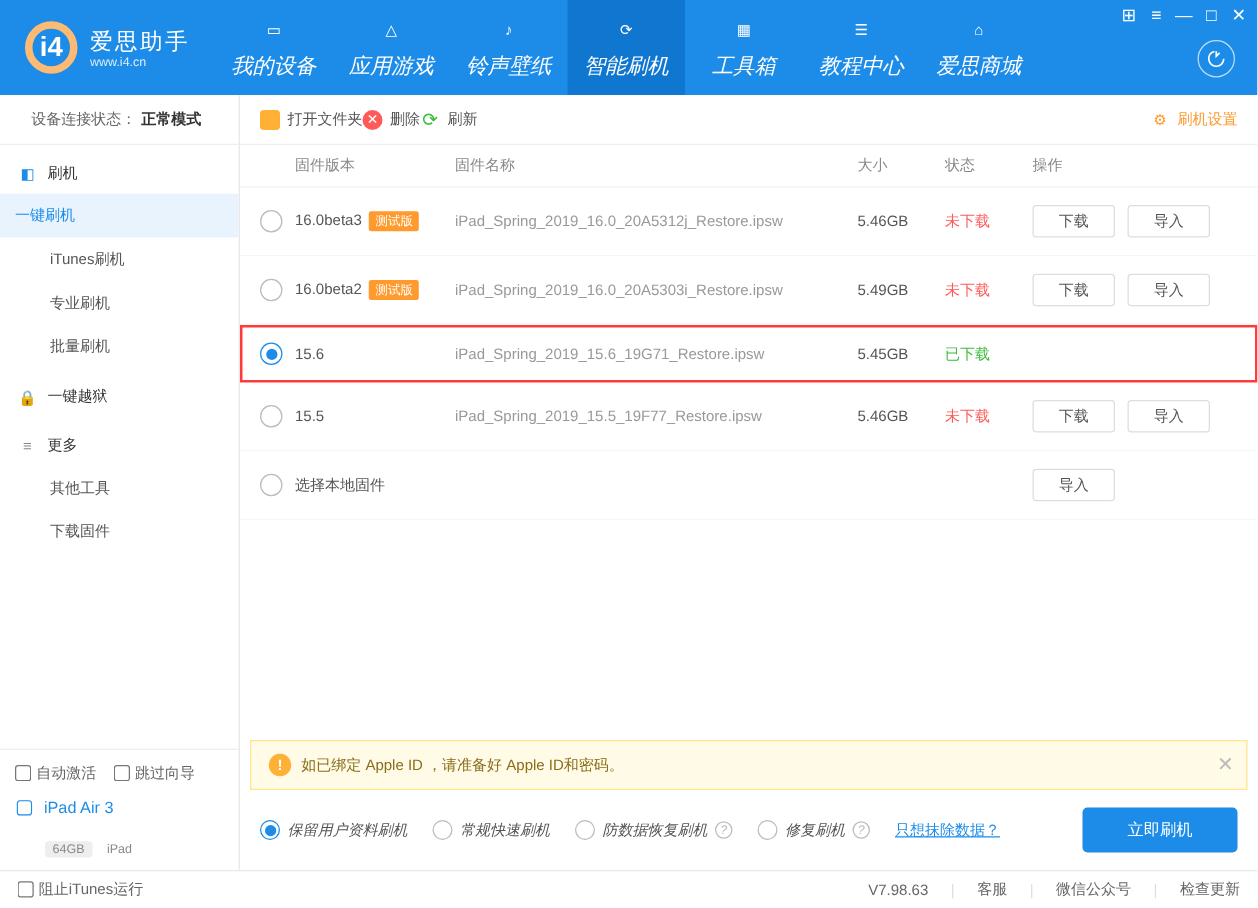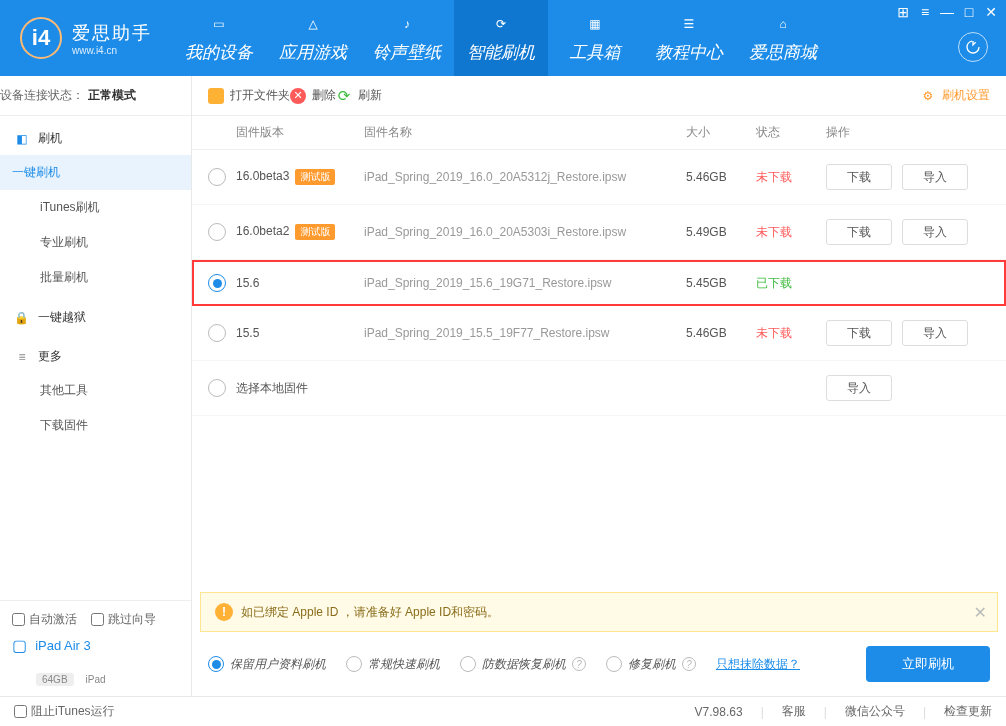--- a/index.html
+++ b/index.html
@@ -1,37 +1,37 @@
 <!DOCTYPE html>
 <html><head>
 <meta charset="utf-8">
 <style>
 * { margin: 0; padding: 0; box-sizing: border-box; font-family: "Microsoft YaHei", "PingFang SC", sans-serif; }
 body { width: 1006px; height: 726px; background: #fff; overflow: hidden; font-size: 12px; color: #333; }
 
 
 .header { height: 76px; background: #1c8ce8; display: flex; align-items: center; position: relative; }
 .logo-block { display: flex; align-items: center; padding: 0 20px; gap: 10px; }
-.logo-circle { width: 42px; height: 42px; border-radius: 50%; border: 2px solid #fdba74; display: flex; align-items: center; justify-content: center; color: #fff; font-size: 22px; font-weight: bold; }
+.logo-circle { width: 42px; height: 42px; border-radius: 50%; border: 6px solid #fdba74; display: flex; align-items: center; justify-content: center; color: #fff; font-size: 22px; font-weight: bold; }
 .logo-text { color: #fff; }
 .logo-text .cn { font-size: 18px; letter-spacing: 2px; }
 .logo-text .en { font-size: 10px; opacity: .85; }
 .top-tabs { display: flex; flex: 1; height: 100%; }
 .top-tab { width: 94px; display: flex; flex-direction: column; align-items: center; justify-content: center; color: #fff; gap: 6px; cursor: pointer; position: relative; }
 .top-tab.active { background: #0f77d0; }
 .top-tab .ic { width: 22px; height: 22px; display: flex; align-items: center; justify-content: center; }
 .top-tab .lbl { font-size: 17px; font-style: italic; }
 .win-controls { position: absolute; top: 4px; right: 6px; display: flex; gap: 4px; }
 .win-controls span { color: #fff; font-size: 14px; width: 18px; text-align: center; cursor: pointer; }
 .refresh-circle { position: absolute; right: 18px; bottom: 14px; width: 30px; height: 30px; border: 1.5px solid rgba(255,255,255,.7); border-radius: 50%; display: flex; align-items: center; justify-content: center; color: #fff; cursor: pointer; }
 
 
 .body { display: flex; height: 620px; }
 .sidebar { width: 192px; border-right: 1px solid #e8e8e8; display: flex; flex-direction: column; }
-.conn-status { height: 40px; display: flex; align-items: center; padding: 0 0; border-bottom: 1px solid #eee; gap: 4px; color: #666; }
+.conn-status { height: 40px; display: flex; align-items: center; padding: 0 25px; border-bottom: 1px solid #eee; gap: 4px; color: #666; }
 .conn-status b { color: #333; font-weight: bold; }
 .nav { flex: 1; overflow: auto; padding-top: 6px; }
 .nav-group { margin-bottom: 6px; }
 .nav-head { display: flex; align-items: center; gap: 8px; padding: 8px 14px; color: #333; cursor: pointer; }
 .nav-head .hicon { width: 16px; height: 16px; display: flex; align-items: center; justify-content: center; color: #1c8ce8; }
 .nav-head.dim .hicon { color: #bbb; }
 .nav-item { padding: 9px 14px 9px 40px; color: #555; cursor: pointer; }
 .nav-item.active { background: #e8f3fd; color: #1c8ce8; padding-left: 12px; }
 .nav-note { margin: 4px 14px 10px 38px; background: #f2f2f2; color: #888; padding: 8px 10px; font-size: 11px; line-height: 1.5; }
 .sidebar-bottom { border-top: 1px solid #eee; padding: 10px 12px; }

